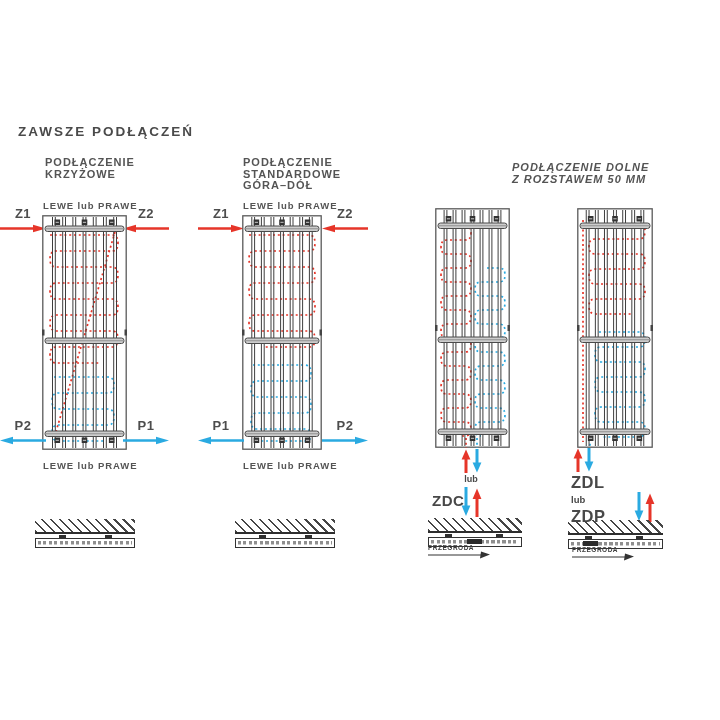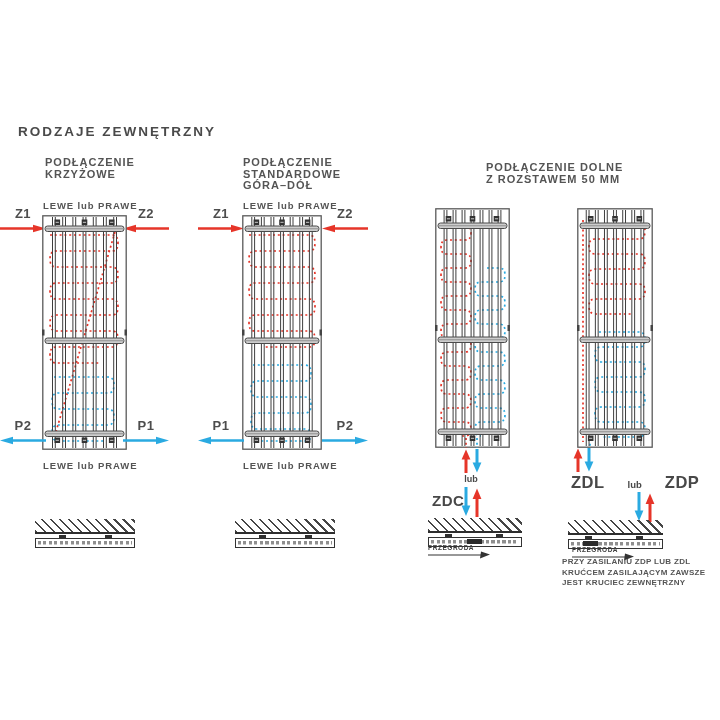--- a/index.html
+++ b/index.html
@@ -22,33 +22,33 @@
   .wall{position:absolute;height:32px;}
   .hatch{height:13px;background:repeating-linear-gradient(45deg,#454545 0 1.8px,transparent 1.8px 6.4px);
          border-bottom:2.2px solid #2e2e2e;}
   .slab{margin-top:4px;height:8px;border:1.3px solid #333;position:relative;
         background:repeating-linear-gradient(90deg,#8f8f8f 0 3px,#fff 3px 5.5px);
         background-size:96% 3.5px;background-position:50% 50%;background-repeat:no-repeat;}
   .nub{position:absolute;top:15.5px;width:7px;height:3.5px;background:#2f2f2f;}
   .conn{position:absolute;top:0.8px;width:15px;height:5.5px;background:#2a2a2a;}
   .przeg{display:flex;flex-direction:column;gap:0px;}
   .przeg .przeg-t{font-size:6.5px;font-weight:700;letter-spacing:0.5px;color:#3d3d3d;}
-  .bigconn{display:flex;align-items:baseline;gap:23px;}
+  .bigconn{display:flex;align-items:baseline;gap:2px;flex-direction:column;}
   .bigconn .big{font-size:16.5px;font-weight:700;letter-spacing:0.5px;color:#484848;}
   .bigconn .small{font-size:9.5px;font-weight:700;color:#484848;}
   .zdc{font-size:15px;font-weight:700;letter-spacing:0.5px;color:#484848;}
   .lub{font-size:9px;font-weight:700;color:#484848;text-align:center;width:30px;}
   .note{font-size:8px;font-weight:700;letter-spacing:0.3px;line-height:10.5px;color:#565656;}
 </style>
 </head>
 <body>
 
 <div id="canvas">
 
-  <div class="abs title" style="left:18px;top:124px;">RODZAJE ZEWNĘTRZNY</div>
+  <div class="abs title" style="left:18px;top:124px;">ZAWSZE PODŁĄCZEŃ</div>
 
   <div class="abs hd" style="left:45px;top:157px;">
     <div>PODŁĄCZENIE</div>
     <div>KRZYŻOWE</div>
   </div>
   <div class="abs lbl" style="left:43px;top:200px;">LEWE lub PRAWE</div>
 
   <div class="abs zp c-red" style="left:0px;top:207px;">
     <span class="zp-t">Z1</span>
     <svg class="arrow" width="46" height="9">
@@ -210,21 +210,21 @@
   </div>
   <div class="abs lbl" style="left:243px;top:460px;">LEWE lub PRAWE</div>
 
   <div class="wall" style="left:235px;top:519px;width:100px;">
     <div class="hatch"></div>
     <span class="nub" style="left:24%;"></span>
     <span class="nub" style="left:70%;"></span>
     <div class="slab"></div>
   </div>
 
-  <div class="abs hd" style="left:486px;top:162px;">
+  <div class="abs hd" style="left:512px;top:162px;font-style:italic;">
     <div>PODŁĄCZENIE DOLNE</div>
     <div>Z ROZSTAWEM 50 MM</div>
   </div>
 
   <svg class="abs radiator" style="left:435px;top:208px;" width="75" height="240">
       <rect x="0.8" y="0.8" width="73.4" height="238.4" fill="#fff" stroke="#5a5a5a" stroke-width="1.3"></rect>
     <path class="flow red" d="M6 18 H30 Q36 18 36 25 Q36 32 30 32 H12 Q6 32 6 39 Q6 46 12 46 H30 Q36 46 36 53 Q36 60 30 60 H12 Q6 60 6 67 Q6 74 12 74 H30 Q36 74 36 81 Q36 88 30 88 H12 Q6 88 6 95 Q6 102 12 102 H30 Q36 102 36 109 Q36 116 30 116 H12 Q6 116 6 123 Q6 130 12 130 H30 Q36 130 36 137 Q36 144 30 144 H12 Q6 144 6 151 Q6 158 12 158 H30 Q36 158 36 165 Q36 172 30 172 H12 Q6 172 6 179 Q6 186 12 186 H30 Q36 186 36 193 Q36 200 30 200 H12 Q6 200 6 207 Q6 214 12 214 H30 Q36 214 36 221 Q36 228 30 228 H27 M31 230 V240"></path>
     <path class="flow blue" d="M52 60 H64 Q70 60 70 67 Q70 74 64 74 H46 Q40 74 40 81 Q40 88 46 88 H64 Q70 88 70 95 Q70 102 64 102 H46 Q40 102 40 109 Q40 116 46 116 H64 Q70 116 70 123 Q70 130 64 130 H46 Q40 130 40 137 Q40 144 46 144 H64 Q70 144 70 151 Q70 158 64 158 H46 Q40 158 40 165 Q40 172 46 172 H64 Q70 172 70 179 Q70 186 64 186 H46 Q40 186 40 193 Q40 200 46 200 H64 Q70 200 70 207 Q70 214 64 214 H46 Q40 214 40 221 Q40 228 46 228 H44 M42 230 V240"></path>
   <g stroke="#3e3e3e" stroke-width="1">
         <line x1="9.100000000000001" y1="2" x2="9.100000000000001" y2="238"></line>
@@ -381,19 +381,14 @@
     </div>
   </div>
   <div class="abs przeg" style="left:572px;top:546px;">
     <span class="przeg-t">PRZEGRODA</span>
     <svg width="64" height="8">
       <line x1="0" y1="4" x2="54" y2="4" stroke="#333" stroke-width="1.2"></line>
       <polygon points="52,7.5 62,3.5 53,0.5" fill="#333"></polygon>
     </svg>
   </div>
 
-  <div class="abs note" style="left:562px;top:557px;">
-    <div>PRZY ZASILANIU ZDP LUB ZDL</div>
-    <div>KRUĆCEM ZASILAJĄCYM ZAWSZE</div>
-    <div>JEST KRUCIEC ZEWNĘTRZNY</div>
-  </div>
 
 </div>
 
 </body></html>

